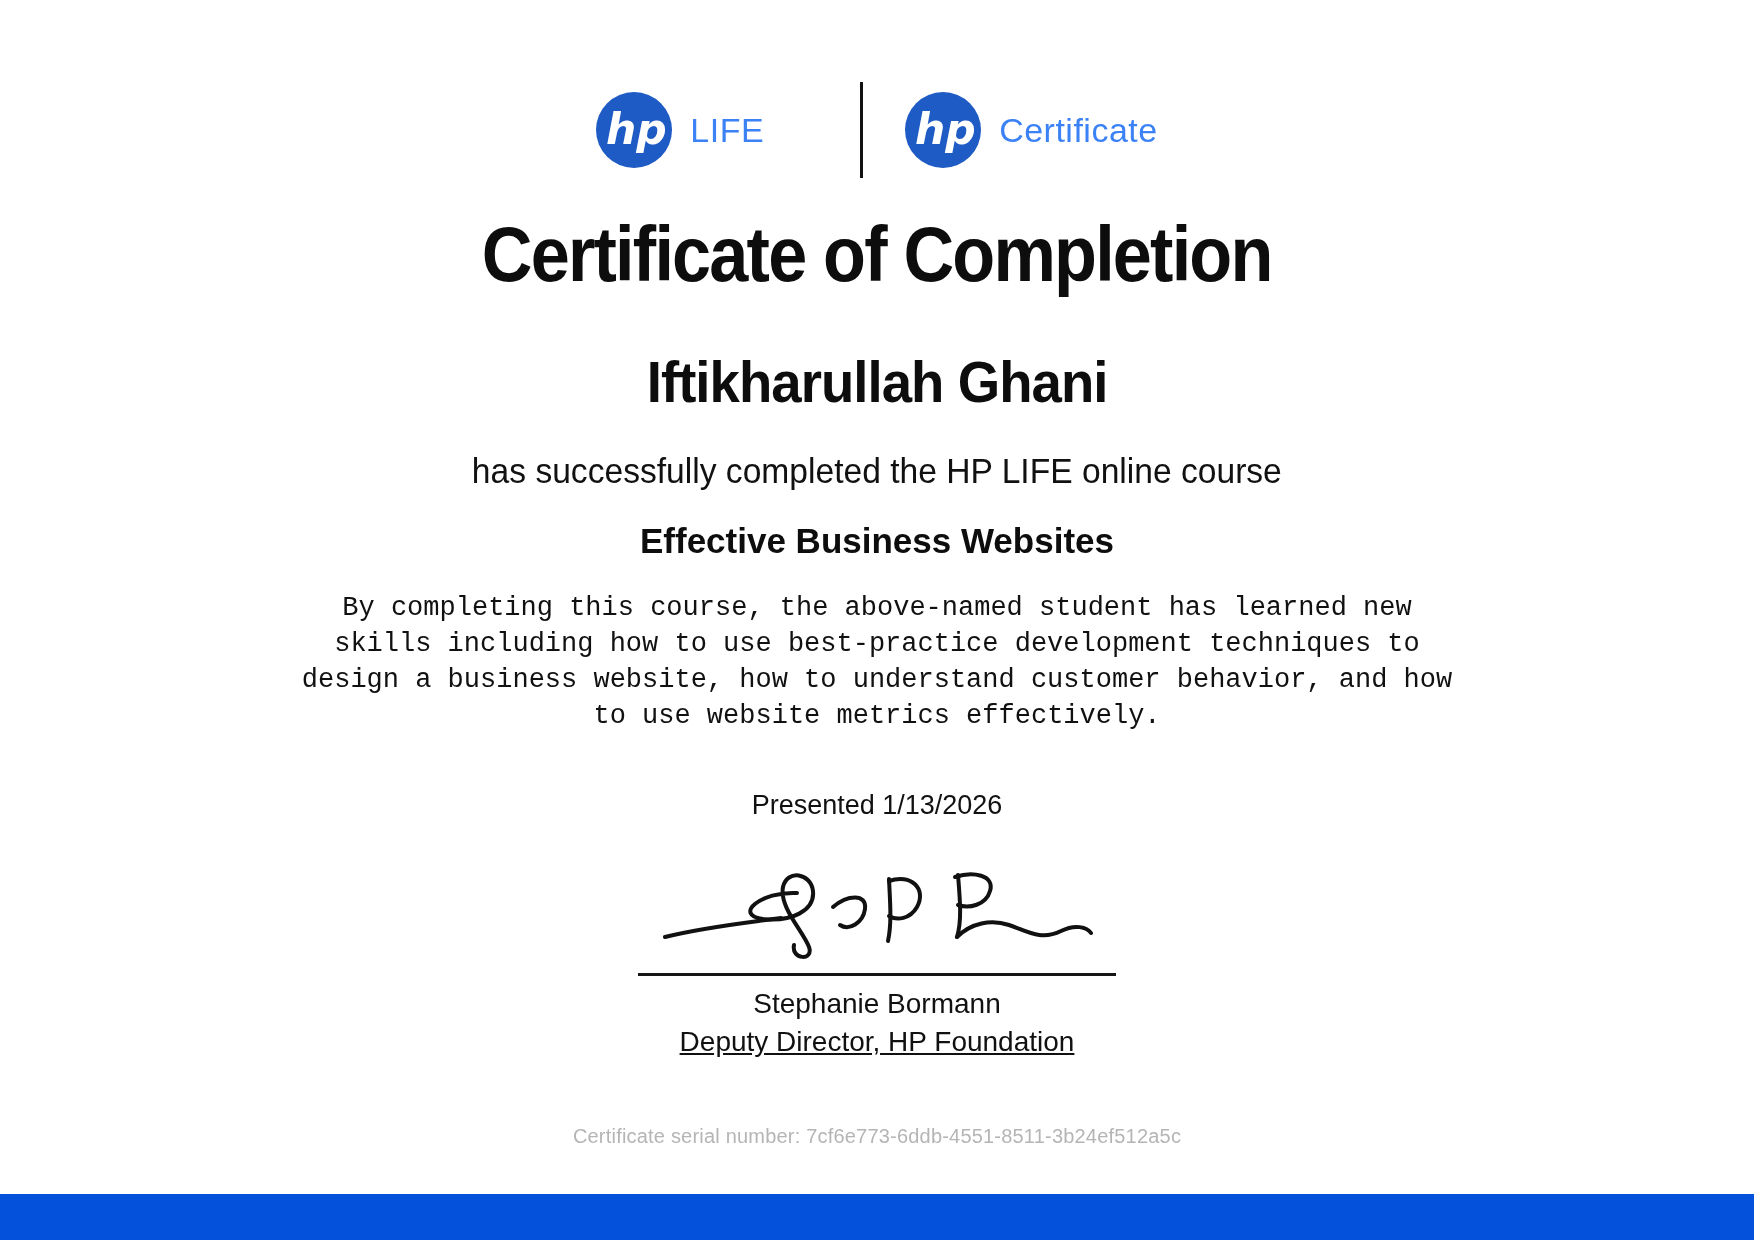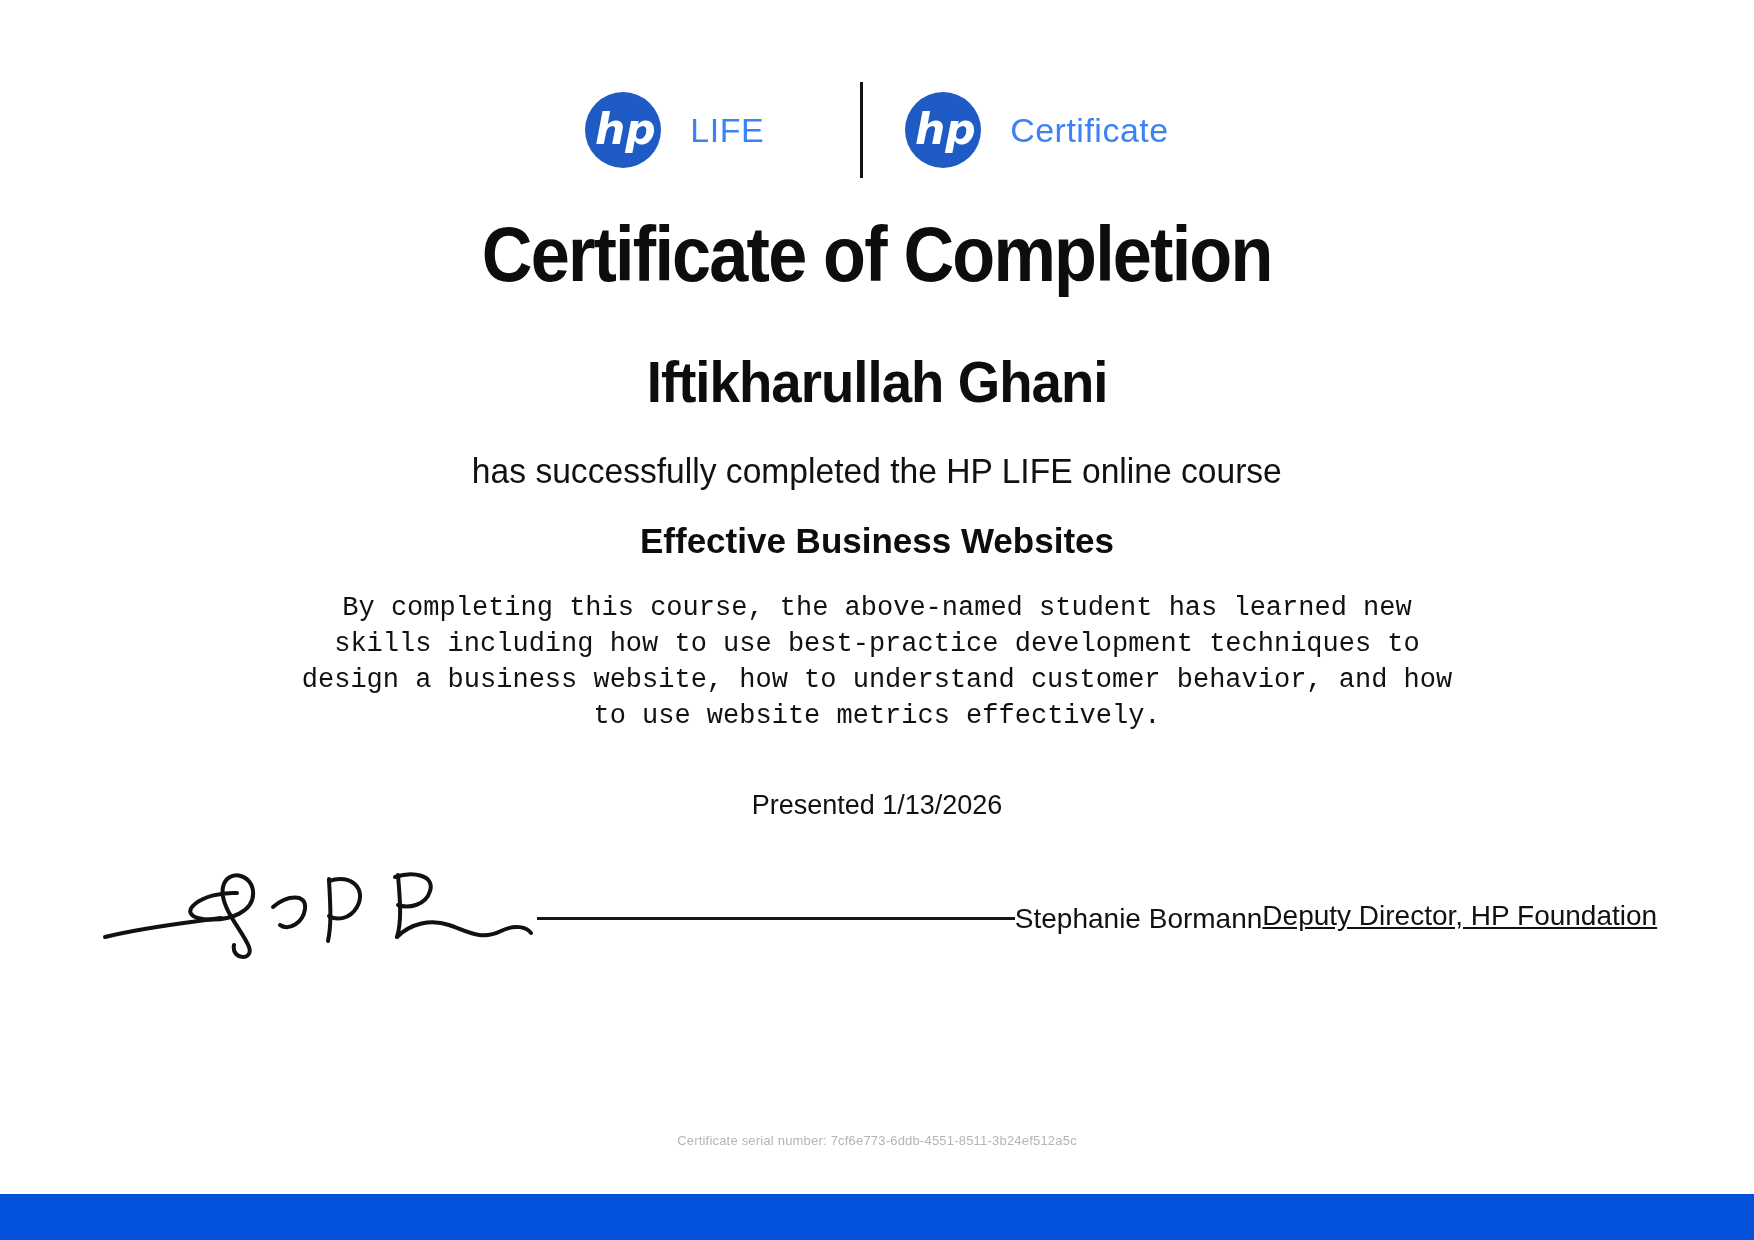--- a/index.html
+++ b/index.html
@@ -15,21 +15,21 @@
     align-items: center;
   }
 
   
   .logos {
     margin-top: 82px;
     display: flex;
     align-items: center;
     height: 96px;
   }
-  .logo-group { display: flex; align-items: center; gap: 11px; }
+  .logo-group { display: flex; align-items: center; }
   .hp-mark { width: 76px; height: 76px; display: block; }
   .logo-text {
     font-size: 34px;
     color: #3b82f6;
     margin-left: 18px;
     letter-spacing: 0.5px;
   }
   .logo-divider {
     width: 3px;
     height: 96px;
@@ -85,20 +85,21 @@
   .presented {
     margin-top: 56px;
     font-size: 27px;
     color: #111111;
   }
 
   
   .sig-block {
     margin-top: 42px;
     display: flex;
+    flex-direction: column;
     align-items: center;
   }
   .sig-svg { width: 440px; height: 100px; display: block; }
   .sig-line {
     width: 478px;
     border-top: 3px solid #161616;
     margin-top: 10px;
   }
   .sig-name {
     margin-top: 12px;
@@ -112,21 +113,21 @@
     text-decoration: underline;
   }
 
   
   .serial {
     position: absolute;
     left: 0;
     right: 0;
     bottom: 92px;
     text-align: center;
-    font-size: 13px;
+    font-size: 20px;
     color: #b5b5b5;
     letter-spacing: 0.2px;
   }
   .bottom-bar {
     position: absolute;
     left: 0;
     bottom: 0;
     width: 100%;
     height: 46px;
     background: #0451dc;

